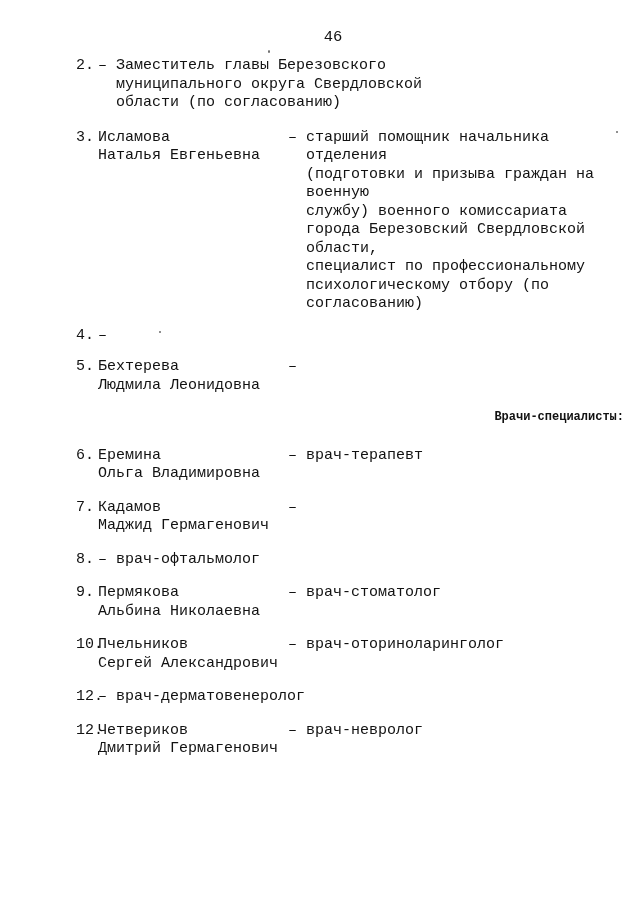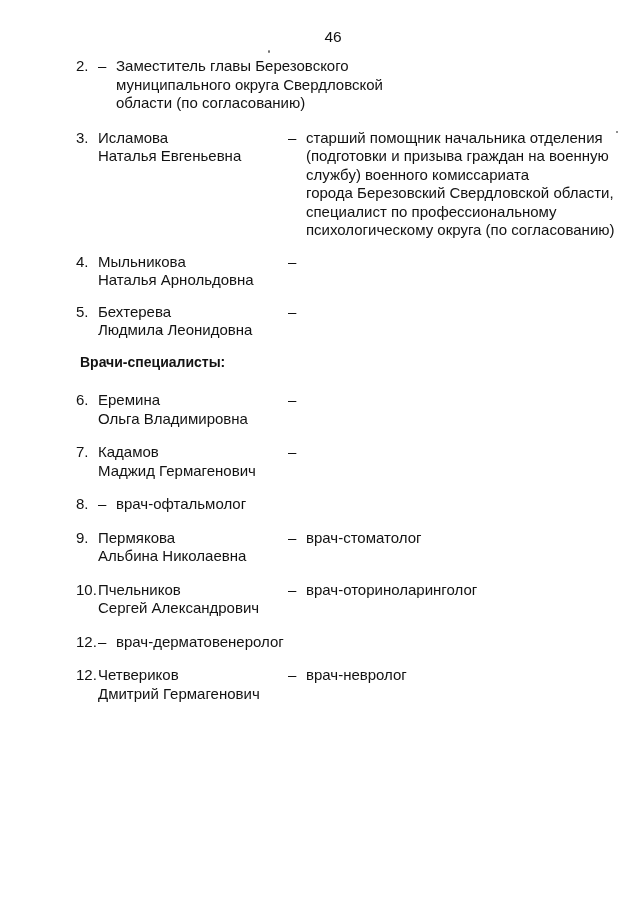--- a/index.html
+++ b/index.html
@@ -5,21 +5,21 @@
   html, body {
     margin: 0;
     padding: 0;
     background: #ffffff;
   }
   .page {
     position: relative;
     width: 640px;
     height: 905px;
     background: #ffffff;
-    font-family: Liberation Sans, sans-serif;
+    font-family: Liberation Mono, monospace;
     color: #121212;
     font-size: 15px;
     line-height: 18.5px;
     overflow: hidden;
   }
   .page-number {
     position: absolute;
     top: 28px;
     left: 0;
     right: 0;
@@ -52,21 +52,22 @@
     width: 18px;
   }
   .entry .role {
     flex: 1;
     white-space: pre-line;
   }
   .entry-2 { margin-bottom: 16px; }
   .section-heading {
     font-weight: bold;
     margin: 0 0 20px 4px;
-    font-size: 14px;
+    font-size: 12px;
+    text-align: right;
   }
   .doctors .entry { margin-bottom: 15px; }
   .speck {
     position: absolute;
     background: #6a6a6a;
     border-radius: 50%;
   }
   .speck-1 { left: 268px; top: 50px; width: 2px; height: 3px; }
   .speck-2 { left: 159px; top: 331px; width: 2px; height: 2px; }
   .speck-3 { left: 616px; top: 131px; width: 2px; height: 2px; }
@@ -95,46 +96,45 @@
     <div class="entry">
       <span class="num">3.</span>
       <span class="name">Исламова
 Наталья Евгеньевна</span>
       <span class="dash">–</span>
       <span class="role">старший помощник начальника отделения
 (подготовки и призыва граждан на военную
 службу) военного комиссариата
 города Березовский Свердловской области,
 специалист по профессиональному
-психологическому округа (по согласованию)</span>
+психологическому отбору (по согласованию)</span>
     </div>
 
     <div class="entry">
       <span class="num">4.</span>
-      <span class="name">Мыльникова
-Наталья Арнольдовна</span>
       <span class="dash">–</span>
     </div>
 
     <div class="entry">
       <span class="num">5.</span>
       <span class="name">Бехтерева
 Людмила Леонидовна</span>
       <span class="dash">–</span>
     </div>
 
     <div class="section-heading">Врачи-специалисты:</div>
 
     <div class="doctors">
 
       <div class="entry">
         <span class="num">6.</span>
         <span class="name">Еремина
 Ольга Владимировна</span>
         <span class="dash">–</span>
+        <span class="role">врач-терапевт</span>
       </div>
 
       <div class="entry">
         <span class="num">7.</span>
         <span class="name">Кадамов
 Маджид Гермагенович</span>
         <span class="dash">–</span>
       </div>
 
       <div class="entry">

